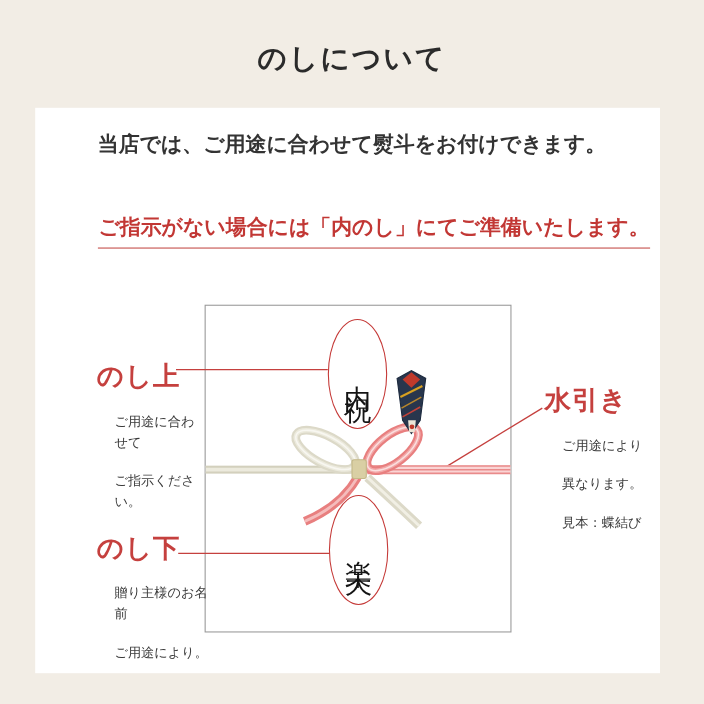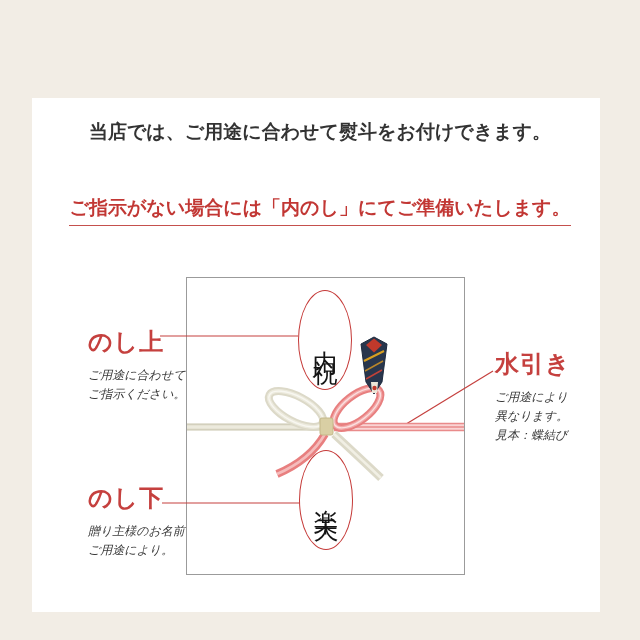--- a/index.html
+++ b/index.html
@@ -38,21 +38,21 @@
     text-align: center;
     margin: 0;
     font-size: 19px;
     font-weight: 600;
     color: #333333;
     letter-spacing: 0px;
     line-height: 24px;
   }
   .intro-line.l1 { top: 22px; }
   .intro-line.l2 { top: 60px; }
-  .intro-line.l3 { top: 98px; font-weight: 700; color: #c23734; }
+  .intro-line.l3 { top: 98px; font-weight: 700; color: #c23734; margin-left: 20px; }
   .intro-line.l3 .underline {
     display: inline-block;
     border-bottom: 1px solid #c5504d;
     padding-bottom: 5px;
   }
 
   .noshi-box {
     position: absolute;
     left: 154px; top: 179px;
     width: 277px; height: 296px;
@@ -95,32 +95,32 @@
     font-size: 24px;
     font-weight: 700;
     color: #c5403e;
     margin: 0 0 8px 0;
     letter-spacing: 1px;
   }
   .callout .callout-desc {
     font-size: 12px;
     color: #3a3a3a;
     line-height: 19px;
-    margin: 0;
-    font-style: italic;
+    margin: 16px;
   }
   .callout.noshi-ue   { left: 56px;  top: 228px; width: 110px; }
   .callout.noshi-shita{ left: 56px;  top: 384px; width: 120px; }
   .callout.mizuhiki   { left: 463px; top: 250px; width: 110px; }
 </style>
 </head>
 <body>
 
 <div class="page">
 
+  <h1 class="page-title">のしについて</h1>
 
   <div class="card">
 
     <p class="intro-line l1">当店では、ご用途に合わせて熨斗をお付けできます。</p>
     <p class="intro-line l3"><span class="underline">ご指示がない場合には「内のし」にてご準備いたします。</span></p>
 
     <div class="noshi-box"></div>
 
     <svg class="diagram-svg" viewBox="0 0 576 514" aria-hidden="true">
 

